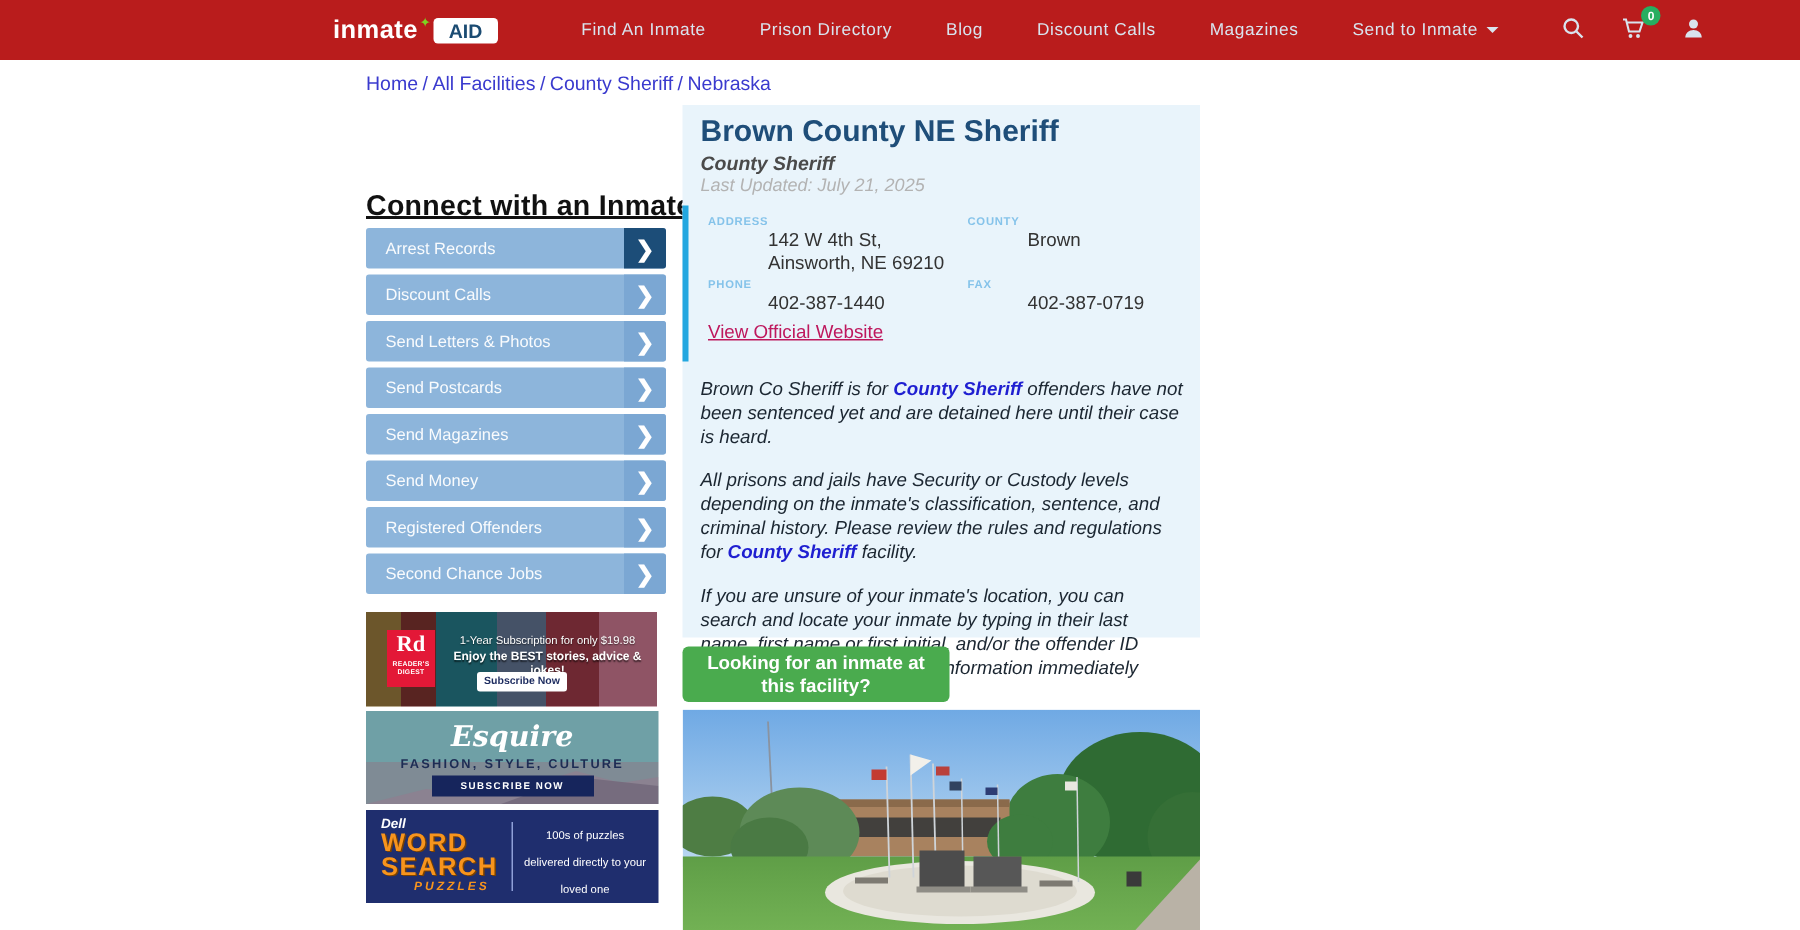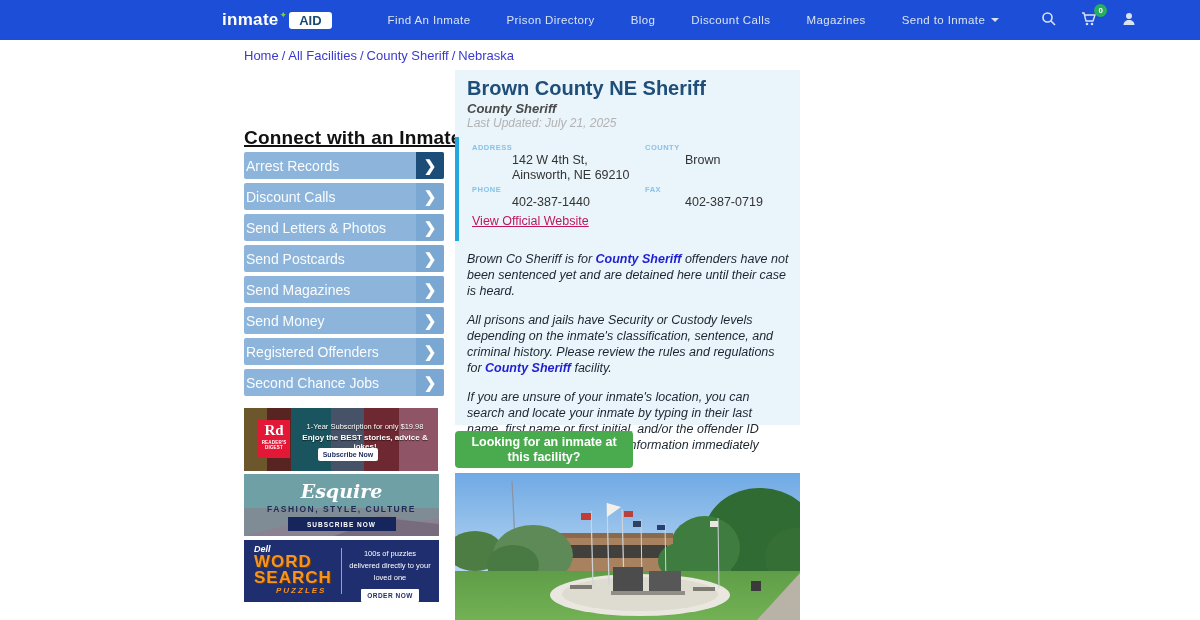--- a/index.html
+++ b/index.html
@@ -2,21 +2,21 @@
 <html><head>
 <meta charset="utf-8">
 <style>
   * { margin:0; padding:0; box-sizing:border-box; }
   html,body { width:1200px; height:620px; background:#ffffff; overflow:hidden;
     font-family:"Liberation Sans", sans-serif; }
   .page { position:relative; width:1200px; height:620px; background:#fff; }
 
   
   .nav { position:absolute; top:0; left:0; width:1200px; height:40px;
-    background:#1d4ed8; display:flex; align-items:center; }
+    background:#b91c1c; display:flex; align-items:center; }
   .logo { display:flex; align-items:center; margin-left:222px; cursor:pointer; }
   .logo-word { color:#fff; font-size:17px; font-weight:bold; letter-spacing:0.3px; }
   .logo-star { color:#7ed321; font-size:9px; margin:-10px 1px 0 1px; }
   .logo-aid { background:#fff; color:#1b4b72; font-weight:bold; font-size:13px;
     padding:1px 10px; border-radius:3px; margin-left:1px; }
   .nav-links { display:flex; align-items:center; margin-left:56px; gap:36px; }
   .nav-link { color:#d9e4ee; font-size:11.5px; letter-spacing:0.4px; cursor:pointer; white-space:nowrap; }
   .nav-drop { display:flex; align-items:center; gap:6px; cursor:pointer; }
   .caret { width:0; height:0; border-left:4px solid transparent; border-right:4px solid transparent;
     border-top:4px solid #d9e4ee; }
@@ -32,21 +32,21 @@
   .crumb { color:#3a3ace; cursor:pointer; }
   .crumb-sep { color:#3a3ace; padding:0 3px; }
 
   
   .side-head { position:absolute; top:127px; left:244px; font-size:19px; font-weight:bold;
     color:#111; text-decoration:underline; text-decoration-thickness:2px; letter-spacing:0.2px; }
   .side-list { position:absolute; top:152px; left:244px; width:200px; display:flex;
     flex-direction:column; gap:4px; }
   .side-btn { position:relative; height:27px; background:#8db5db; border-radius:2px;
     display:flex; align-items:center; cursor:pointer; }
-  .side-btn-label { color:rgba(255,255,255,0.95); font-size:14px; padding-left:2px; }
+  .side-btn-label { color:rgba(255,255,255,0.95); font-size:11px; padding-left:13px; }
   .side-chev { position:absolute; right:0; top:0; width:28px; height:27px; background:#7ba7d3;
     display:flex; align-items:center; justify-content:center; color:#fff; font-size:15px;
     font-weight:bold; border-radius:0 2px 2px 0; }
   .side-btn.active .side-chev { background:#1c4d78; }
 
   
   .ad { position:absolute; left:244px; overflow:hidden; cursor:pointer; }
   .ad-rd { top:408px; width:194px; height:63px;
     background:linear-gradient(90deg,#8a6d2f 0 12%,#6f2a22 12% 24%,#1d6b74 24% 45%,
       #56677f 45% 62%,#8d2f38 62% 80%,#b86a7d 80% 100%); }
@@ -74,21 +74,21 @@
 
   .ad-ws { top:540px; width:195px; height:62px; background:#1f2e6e; }
   .ws-left { position:absolute; left:10px; top:4px; width:85px; }
   .ws-dell { color:#fff; font-weight:bold; font-style:italic; font-size:9px; }
   .ws-word { color:#f7941d; font-weight:bold; font-size:17px; line-height:16px; letter-spacing:1px;
     text-shadow:1px 1px 0 #7a4100; }
   .ws-puzzles { color:#f7941d; font-weight:bold; font-style:italic; font-size:8px; letter-spacing:2px;
     margin-left:22px; }
   .ws-div { position:absolute; left:97px; top:8px; width:1px; height:46px; background:#8fa0d8; }
   .ws-right { position:absolute; left:104px; top:8px; width:84px; text-align:center; }
-  .ws-text { color:#fff; font-size:7.5px; line-height:12px; }
+  .ws-text { color:#fff; font-size:7.5px; line-height:18px; }
   .ws-btn { margin:5px auto 0; width:58px; height:13px; background:#fff; color:#1f2e6e;
     font-size:6.5px; font-weight:bold; letter-spacing:0.5px; display:flex; align-items:center;
     justify-content:center; border-radius:1px; }
 
   
   .panel { position:absolute; left:455px; top:70px; width:345px; height:355px; background:#e9f4fb;padding-left:42px; }
   .fac-title { position:absolute; left:12px; top:7px; font-size:20px; font-weight:bold; color:#1f4e79; }
   .fac-sub { position:absolute; left:12px; top:31px; font-size:13px; font-weight:bold;
     font-style:italic; color:#4a4a4a; }
   .fac-upd { position:absolute; left:12px; top:46px; font-size:12px; font-style:italic; color:#b3b3b3; }

